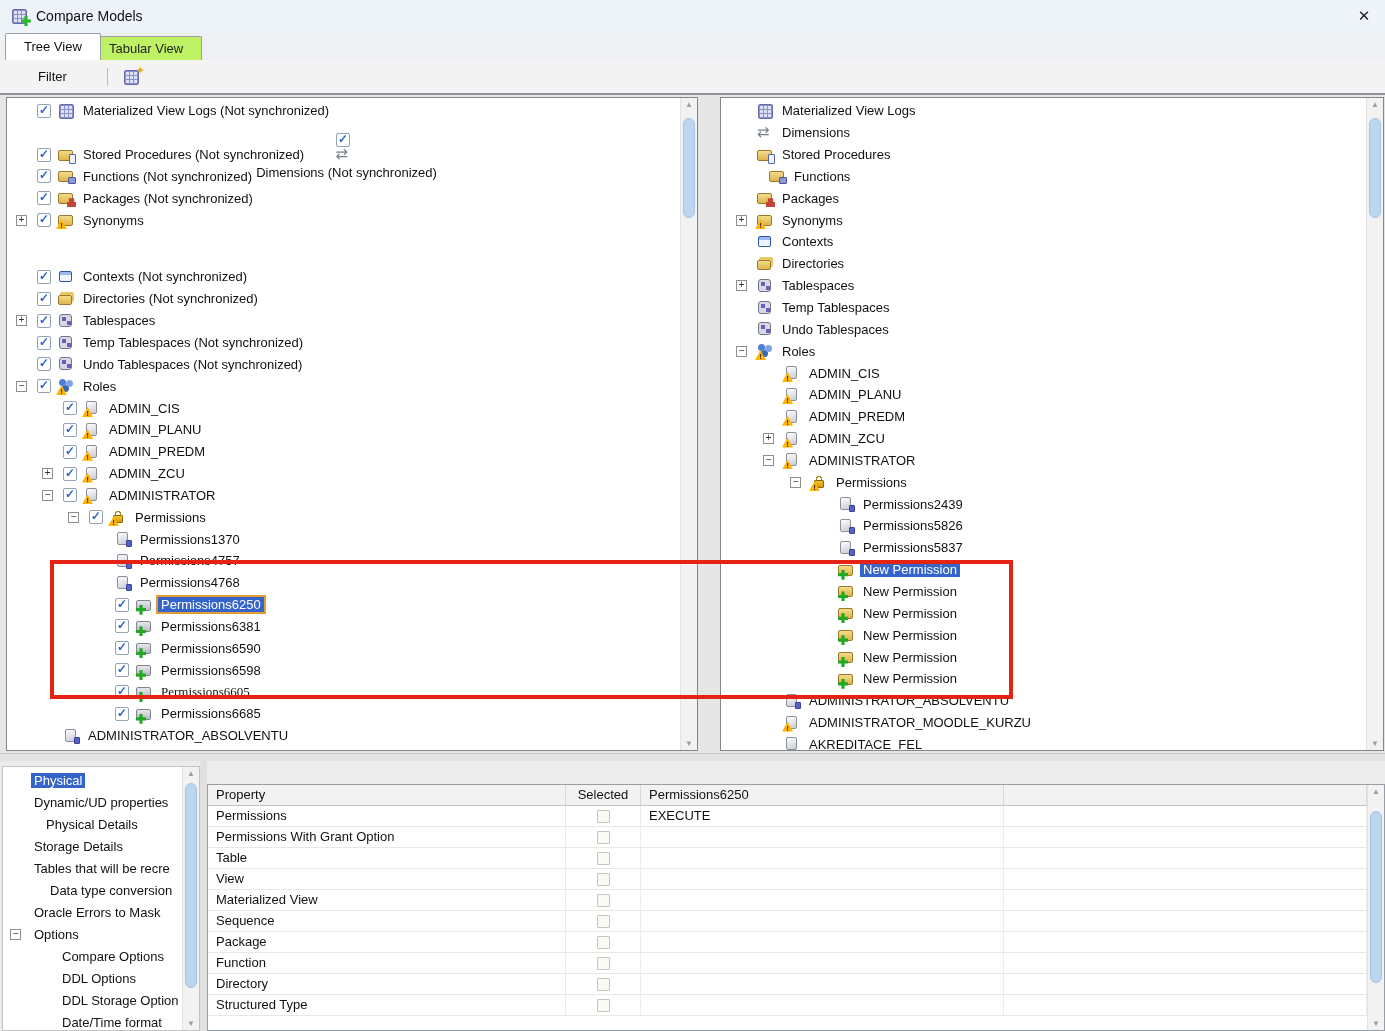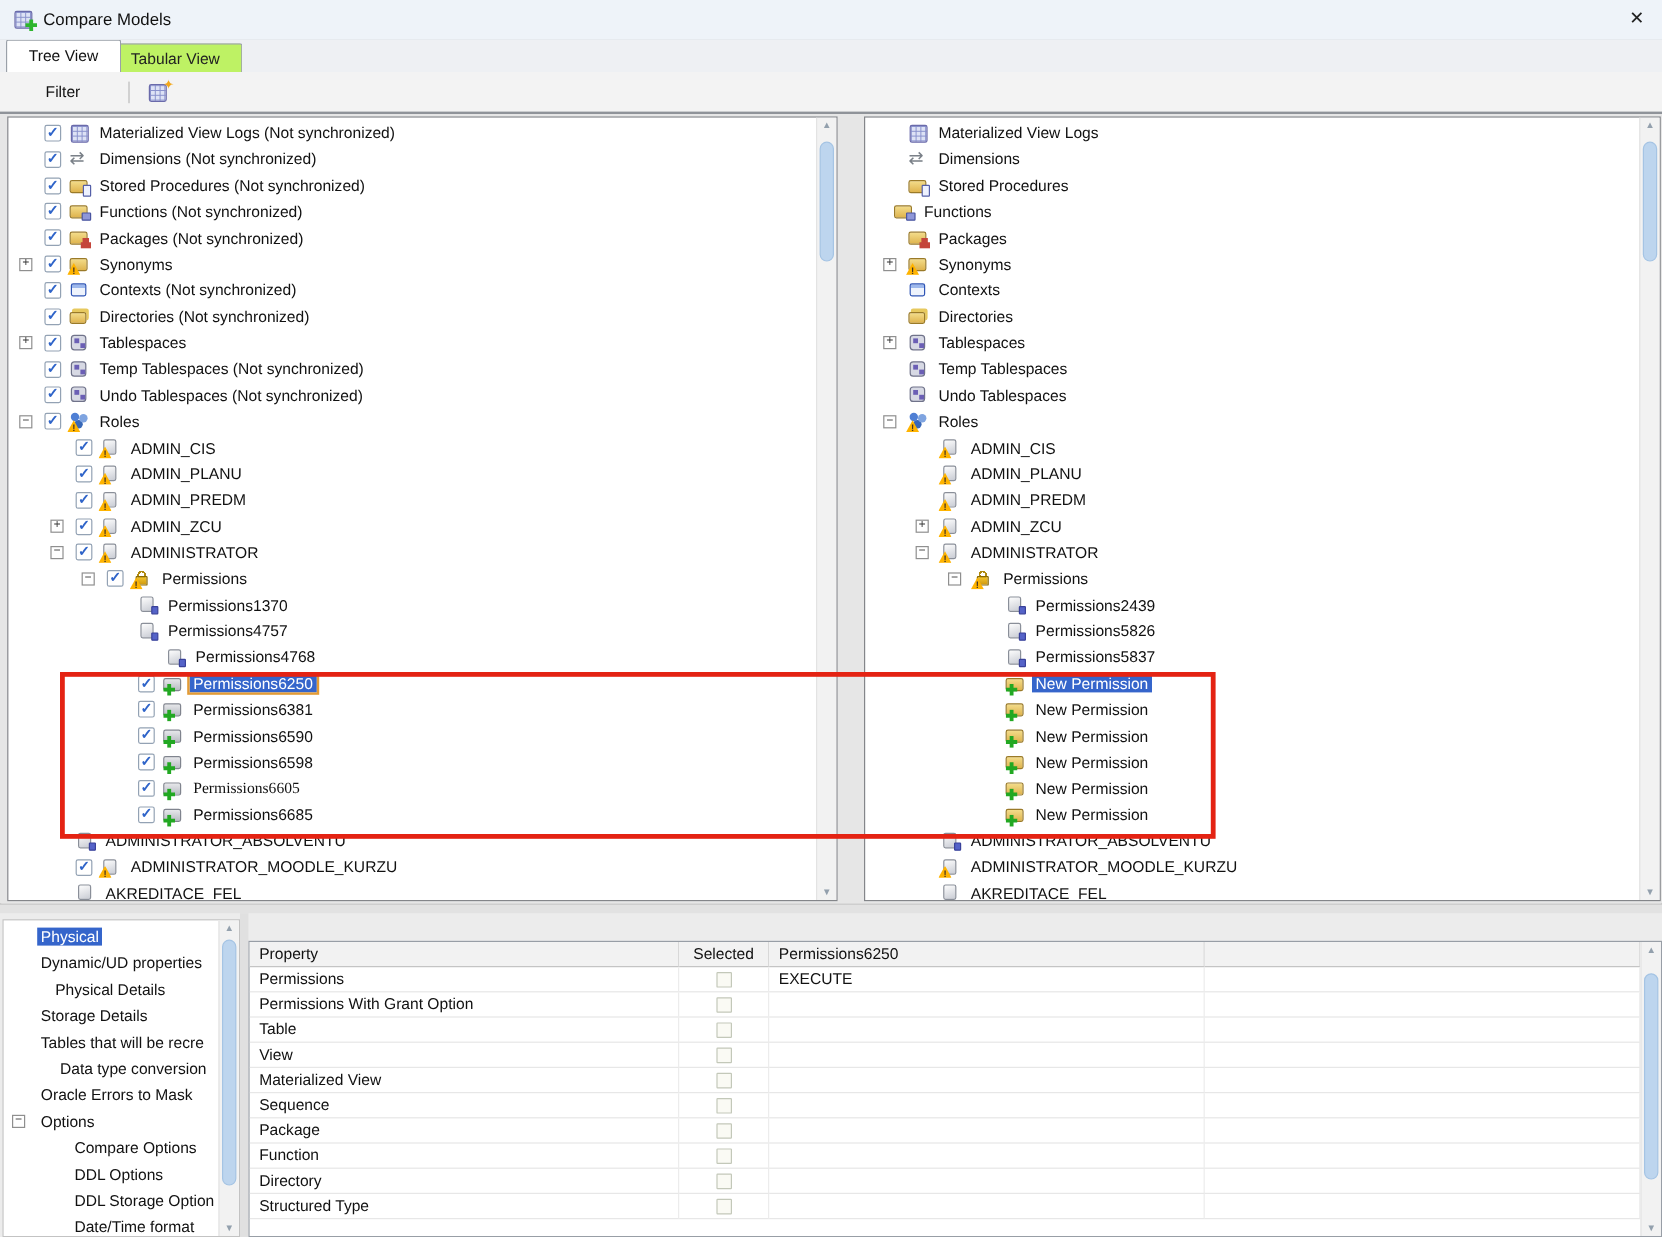--- a/index.html
+++ b/index.html
@@ -111,21 +111,21 @@
 
   <div class="trees">
     <div class="panel left">
       <div class="rows" id="left-tree">
           <div class="trow" style="padding-left: 6px;">
             <span class="exp sp"></span>
             <span class="tcb on"></span>
             <span class="ic i-grid"></span>
             <span class="lbl">Materialized View Logs (Not synchronized)</span>
           </div>
-          <div class="trow" style="padding-left: 6px;">
+          <div class="trow" style="padding-left: 6px; flex-direction: column;">
             <span class="exp sp"></span>
             <span class="tcb on"></span>
             <span class="ic i-arrows"></span>
             <span class="lbl">Dimensions (Not synchronized)</span>
           </div>
           <div class="trow" style="padding-left: 6px;">
             <span class="exp sp"></span>
             <span class="tcb on"></span>
             <span class="ic i-folder ov-doc"></span>
             <span class="lbl">Stored Procedures (Not synchronized)</span>
@@ -141,21 +141,21 @@
             <span class="tcb on"></span>
             <span class="ic i-folder ov-pkg"></span>
             <span class="lbl">Packages (Not synchronized)</span>
           </div>
           <div class="trow" style="padding-left: 6px;">
             <span class="exp">+</span>
             <span class="tcb on"></span>
             <span class="ic i-folder ov-warn"></span>
             <span class="lbl">Synonyms</span>
           </div>
-          <div class="trow" style="padding-left: 6px;">
+          <div class="trow" style="padding-left: 6px; margin-top: 35px;">
             <span class="exp sp"></span>
             <span class="tcb on"></span>
             <span class="ic i-window"></span>
             <span class="lbl">Contexts (Not synchronized)</span>
           </div>
           <div class="trow" style="padding-left: 6px;">
             <span class="exp sp"></span>
             <span class="tcb on"></span>
             <span class="ic i-folders"></span>
             <span class="lbl">Directories (Not synchronized)</span>
@@ -223,21 +223,21 @@
           <div class="trow" style="padding-left: 84px;">
             <span class="exp sp"></span>
             <span class="ic i-page ov-lock"></span>
             <span class="lbl">Permissions1370</span>
           </div>
           <div class="trow" style="padding-left: 84px;">
             <span class="exp sp"></span>
             <span class="ic i-page ov-lock"></span>
             <span class="lbl">Permissions4757</span>
           </div>
-          <div class="trow" style="padding-left: 84px; margin-left: 23px;">
+          <div class="trow" style="padding-left: 84px;">
             <span class="exp sp"></span>
             <span class="ic i-page ov-lock"></span>
             <span class="lbl">Permissions4768</span>
           </div>
           <div class="trow sel focus" style="padding-left: 84px;">
             <span class="exp sp"></span>
             <span class="tcb on"></span>
             <span class="ic i-gfolder ov-plus"></span>
             <span class="lbl">Permissions6250</span>
           </div>
@@ -304,21 +304,21 @@
           <div class="trow" style="padding-left: 12px;">
             <span class="exp sp"></span>
             <span class="ic i-arrows"></span>
             <span class="lbl">Dimensions</span>
           </div>
           <div class="trow" style="padding-left: 12px;">
             <span class="exp sp"></span>
             <span class="ic i-folder ov-doc"></span>
             <span class="lbl">Stored Procedures</span>
           </div>
-          <div class="trow" style="padding-left: 0;">
+          <div class="trow" style="padding-left: 24px;">
             <span class="exp sp"></span>
             <span class="ic i-folder ov-fx"></span>
             <span class="lbl">Functions</span>
           </div>
           <div class="trow" style="padding-left: 12px;">
             <span class="exp sp"></span>
             <span class="ic i-folder ov-pkg"></span>
             <span class="lbl">Packages</span>
           </div>
           <div class="trow" style="padding-left: 12px;">

